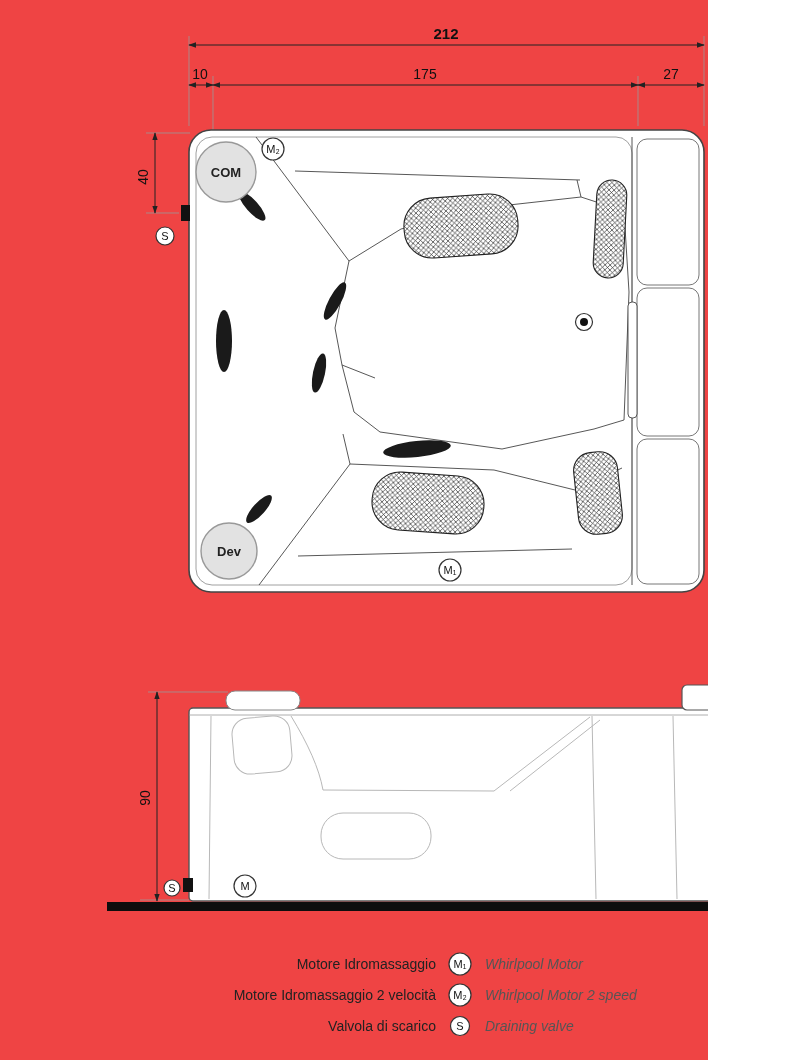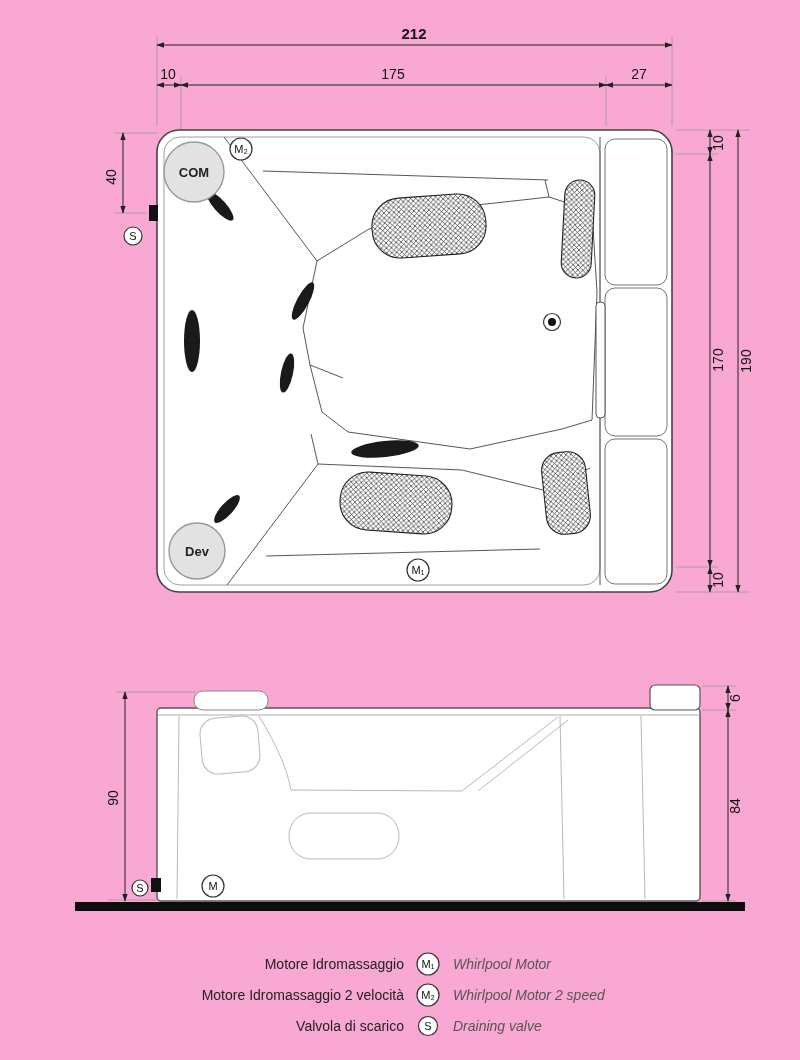--- a/index.html
+++ b/index.html
@@ -1,16 +1,16 @@
 <!DOCTYPE html>
 <html><head>
 <meta charset="utf-8">
 <style>
   html,body{margin:0;padding:0;background:#fff;}
-  .page{width:800px;height:1060px;position:relative;background:#f9a8d4;overflow:hidden;}
+  .page{width:676px;height:1060px;position:relative;background:#ef4444;overflow:hidden;padding-left:32px;}
   svg{display:block;}
   text{font-family:"Liberation Sans",sans-serif;fill:#111;}
   .dim{font-size:14px;}
   .dim-bold{font-size:15px;font-weight:bold;}
   .pumplbl{font-size:13px;font-weight:bold;fill:#222;}
   .symlbl{font-size:11px;fill:#111;}
   .leg-it{font-size:14px;fill:#222;}
   .leg-en{font-size:14px;font-style:italic;fill:#555;}
   .contour{stroke:#444;stroke-width:0.9;fill:none;}
   .light{stroke:#b8b8b8;stroke-width:1;fill:none;}

